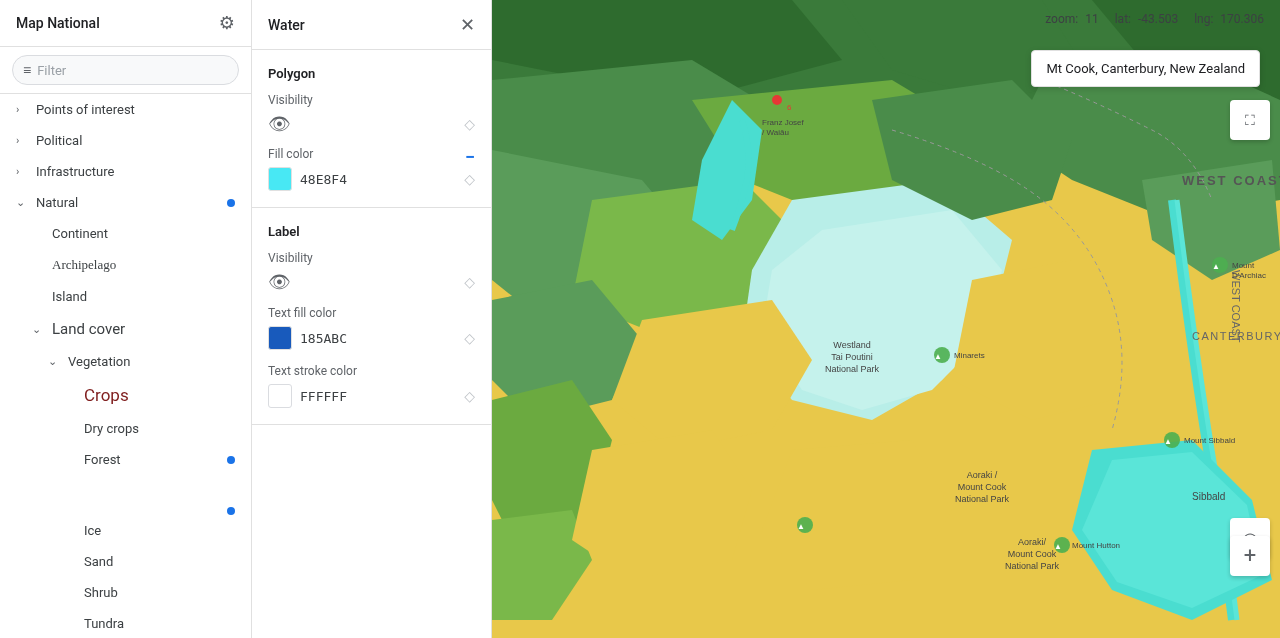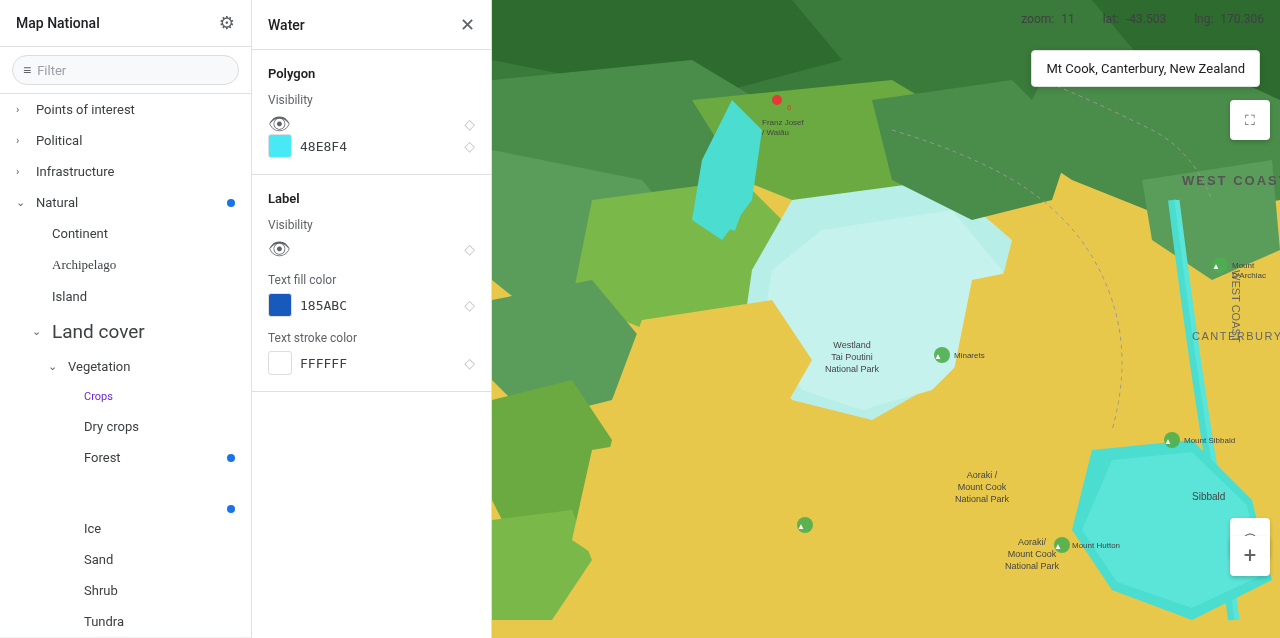--- a/index.html
+++ b/index.html
@@ -169,21 +169,21 @@
     }
     .map-header-bar {
       position: absolute;
       top: 0;
       right: 0;
       padding: 12px 16px;
       font-size: 12px;
       color: #3c4043;
       background: transparent;
       display: flex;
-      gap: 28px;
+      gap: 16px;
       z-index: 10;
     }
     .map-tooltip {
       position: absolute;
       top: 50px;
       right: 20px;
       background: #fff;
       border: 1px solid #e0e0e0;
       border-radius: 4px;
       padding: 10px 14px;
@@ -293,29 +293,29 @@
       <div class="nav-item" style="padding-left: 32px; font-family: Liberation Serif, serif;">
         <span style="width:14px;min-width:14px;margin-right:6px;"></span>
         <span style="color:#3c4043;font-size:13px;">Archipelago</span>
       </div>
       <div class="nav-item" style="padding-left: 32px;">
         <span style="width:14px;min-width:14px;margin-right:6px;"></span>
         <span style="color:#3c4043;font-size:13px;">Island</span>
       </div>
       <div class="nav-item" style="padding-left: 32px;">
         <span style="width:14px;min-width:14px;margin-right:6px;font-size:11px;color:#5f6368;">⌄</span>
-        <span style="color:#3c4043;font-size:19px;">Land cover</span>
+        <span style="color:#3c4043;font-size:15px;">Land cover</span>
       </div>
       <div class="nav-item" style="padding-left: 48px;">
         <span style="width:14px;min-width:14px;margin-right:6px;font-size:11px;color:#5f6368;">⌄</span>
         <span style="color:#3c4043;font-size:13px;">Vegetation</span>
       </div>
       <div class="nav-item" style="padding-left: 64px;">
         <span style="width:14px;min-width:14px;margin-right:6px;"></span>
-        <span style="color:#6d28d9;font-size:11px;">Crops</span>
+        <span style="color:#7f1d1d;font-size:17px;">Crops</span>
       </div>
       <div class="nav-item" style="padding-left: 64px;">
         <span style="width:14px;min-width:14px;margin-right:6px;"></span>
         <span style="color:#3c4043;font-size:13px;">Dry crops</span>
       </div>
       <div class="nav-item" style="padding-left: 64px;">
         <span style="width:14px;min-width:14px;margin-right:6px;"></span>
         <span style="color:#3c4043;font-size:13px;">Forest</span>
         <span class="dot-blue" style="margin-left:auto;width:8px;height:8px;background:#1a73e8;border-radius:50%;display:inline-block;"></span>
       </div>
@@ -356,20 +356,24 @@
 
   <div class="panel-section">
     <div class="section-title">Polygon</div>
 
     <div class="field-label">Visibility</div>
     <div class="visibility-row">
       <span class="eye-icon">👁</span>
       <span class="diamond-icon">◇</span>
     </div>
 
+    <div style="display:flex;align-items:center;justify-content:space-between;margin-top:12px;">
+      <div class="field-label">Fill color</div>
+      <span class="minus-btn">−</span>
+    </div>
     <div class="color-row">
       <div class="color-field">
         <div class="color-swatch" id="fill-swatch" style="background: rgb(72, 232, 244);"></div>
         <span class="color-value">48E8F4</span>
       </div>
       <span class="diamond-icon">◇</span>
     </div>
   </div>
 
   <div class="panel-section">

